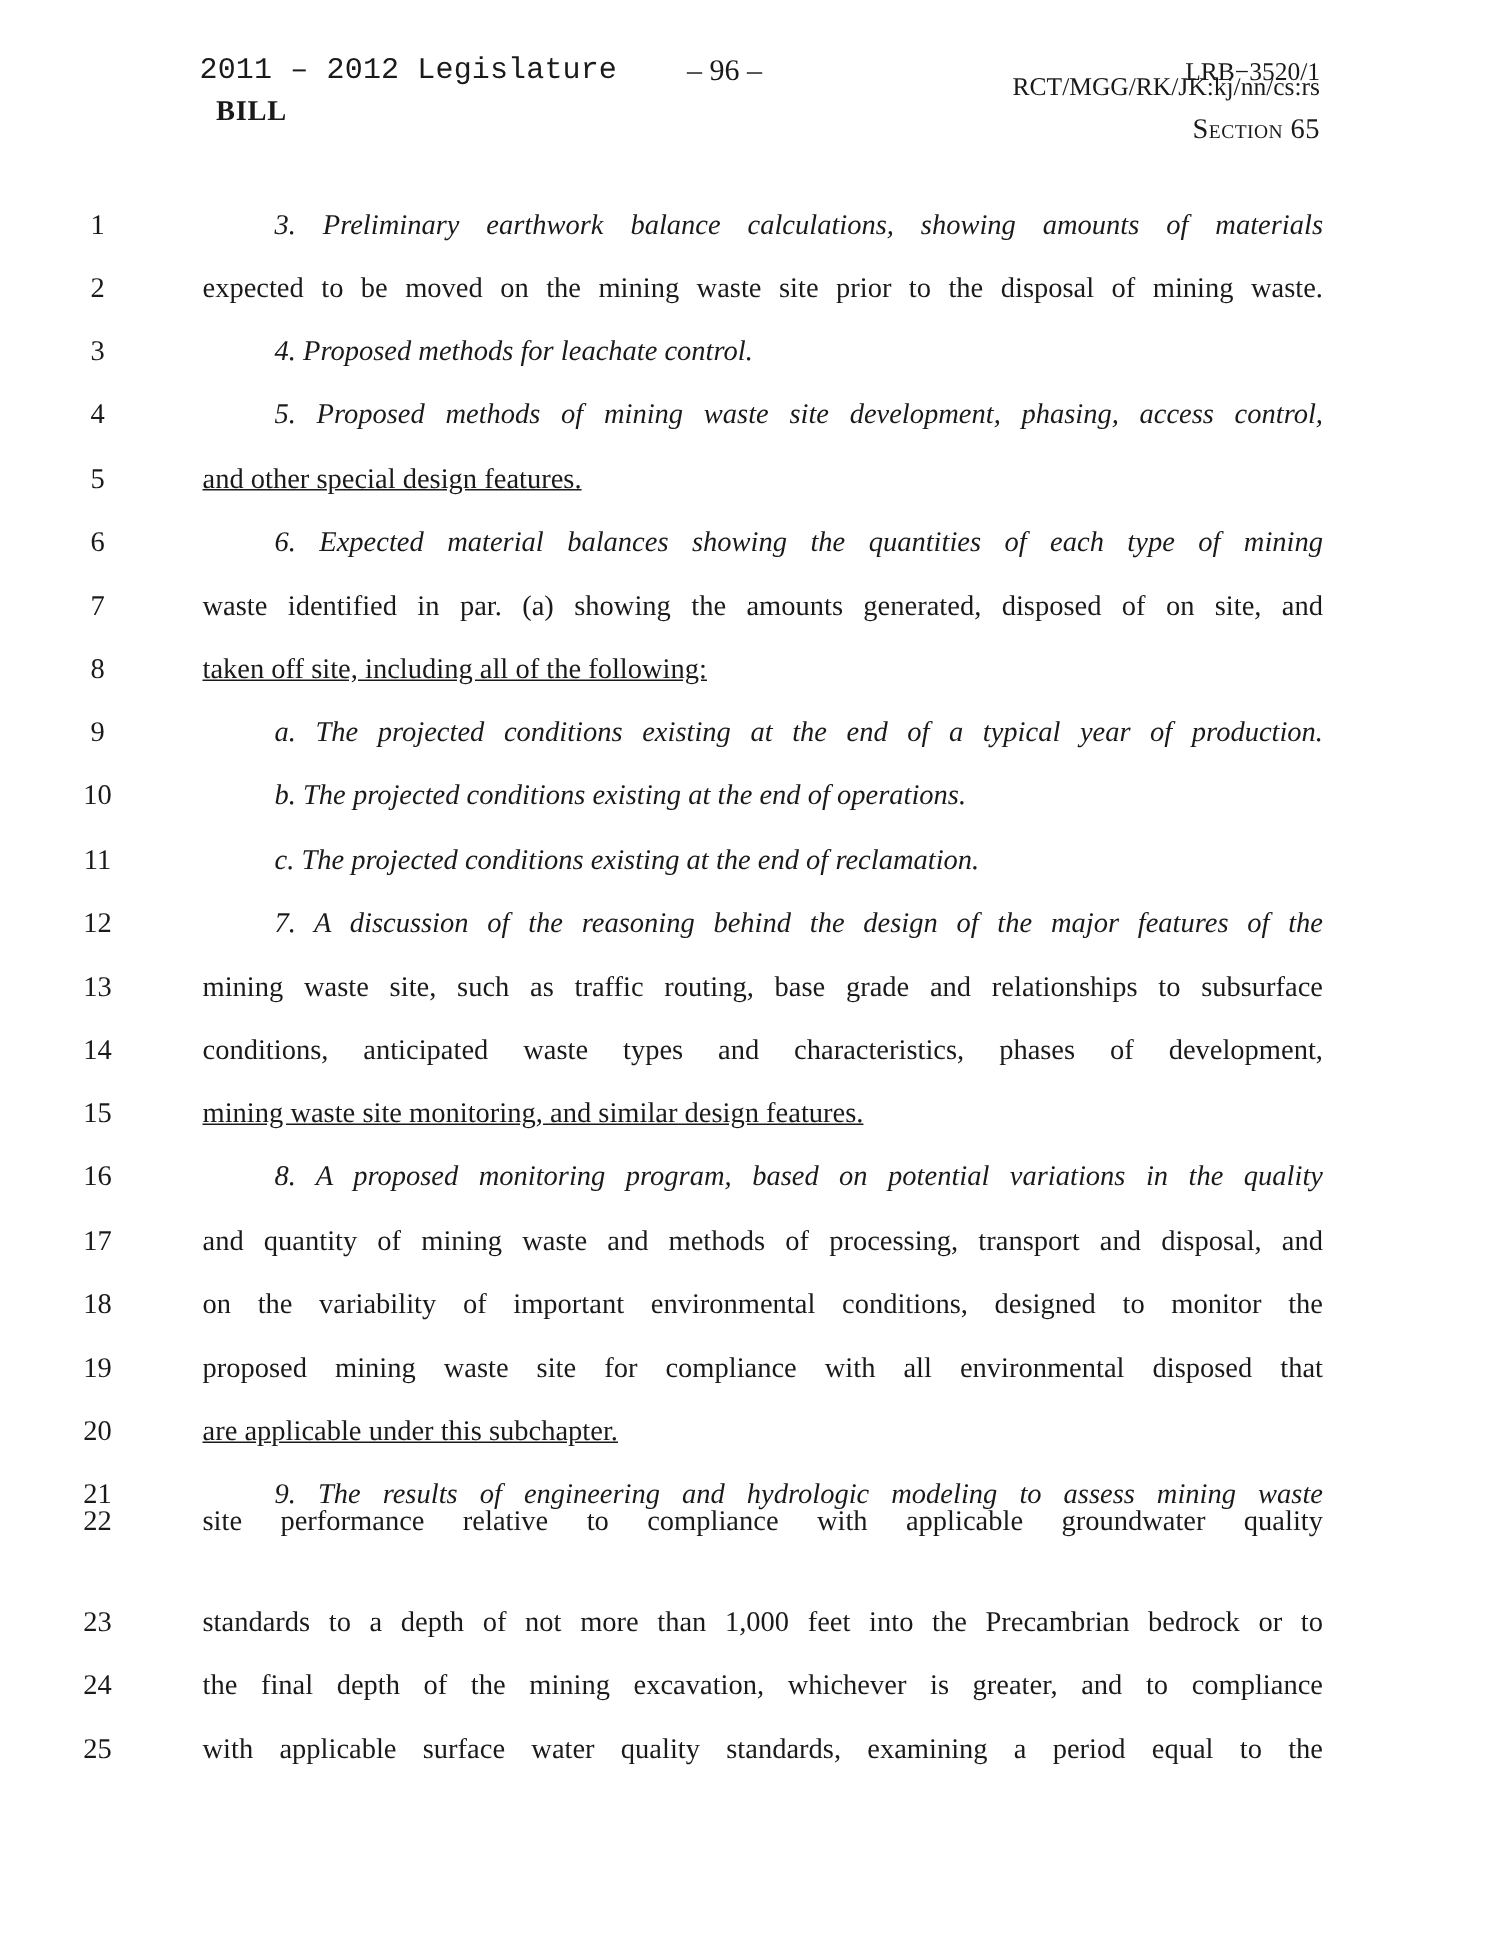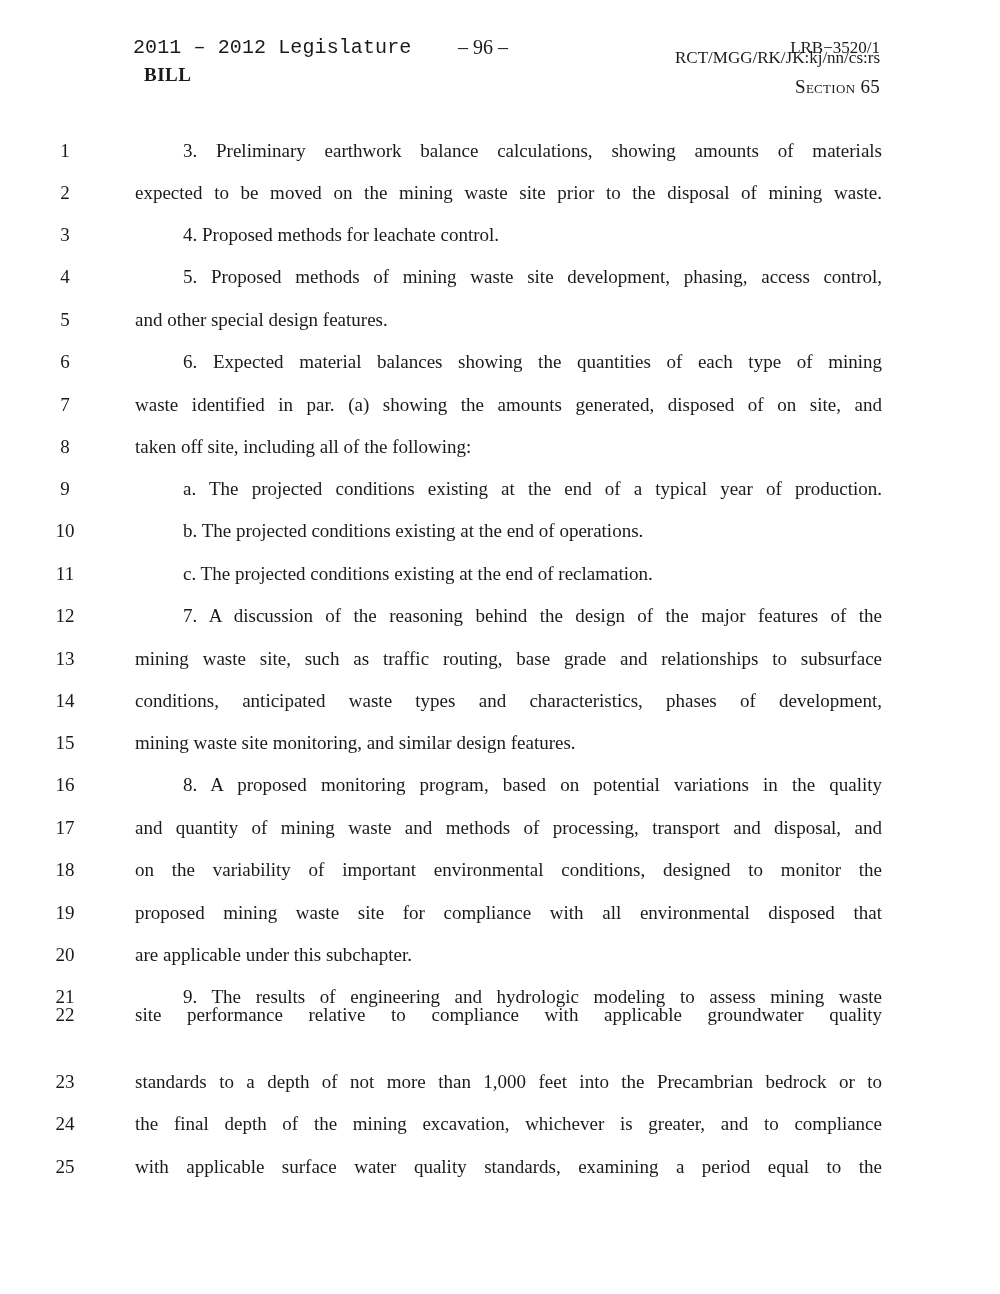--- a/index.html
+++ b/index.html
@@ -80,26 +80,28 @@
     white-space: nowrap;
   }
   .line-text.full {
     left: 135px;
     width: 747px;
     text-align: justify;
     text-align-last: justify;
   }
   .line-text.full.last {
     text-align-last: left;
+    text-decoration: underline;
   }
   .line-text.indent {
     left: 183px;
     width: 699px;
     text-align: justify;
     text-align-last: justify;
+    font-style: italic;
   }
   .line-text.indent.last {
     text-align-last: left;
   }
 </style>
 </head>
 <body>
 
 <div>
   <div class="header-left">2011 – 2012 Legislature</div>

